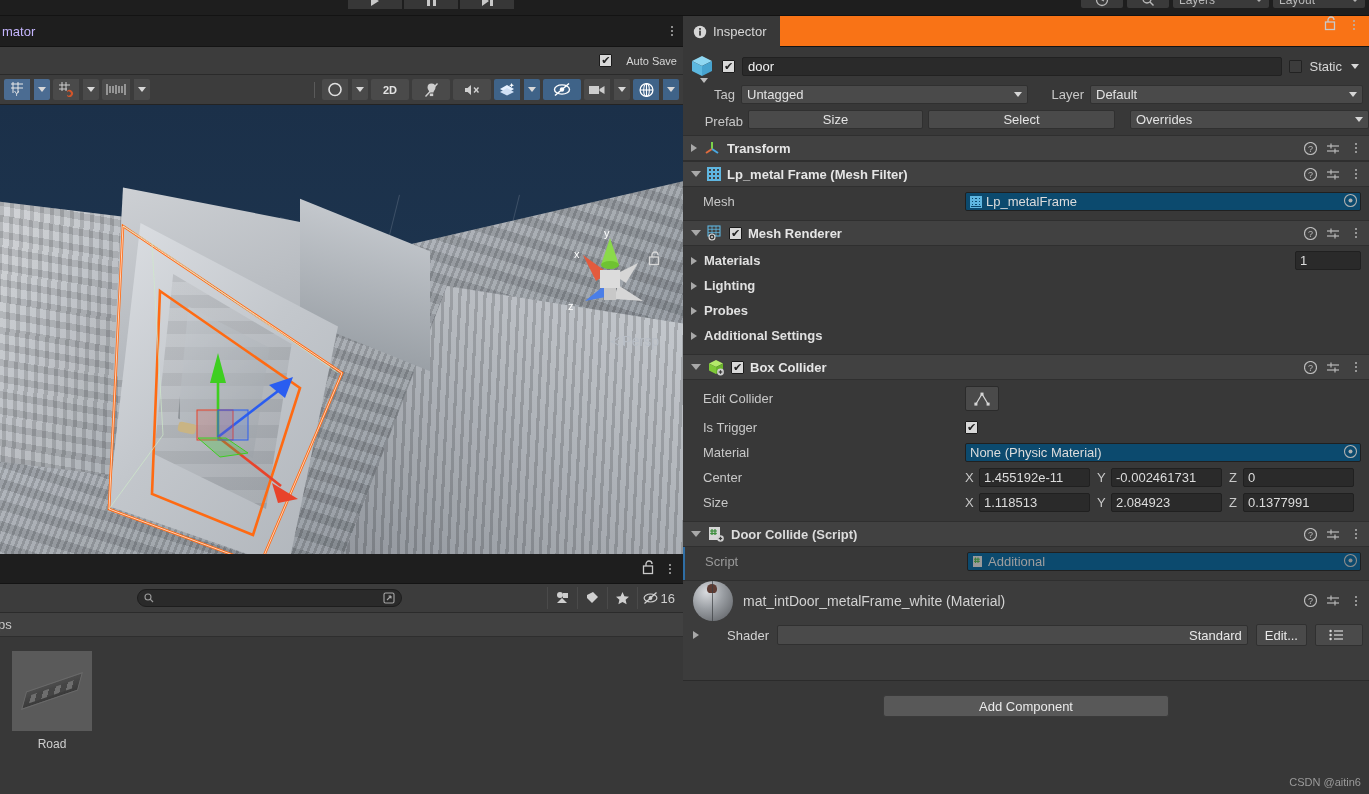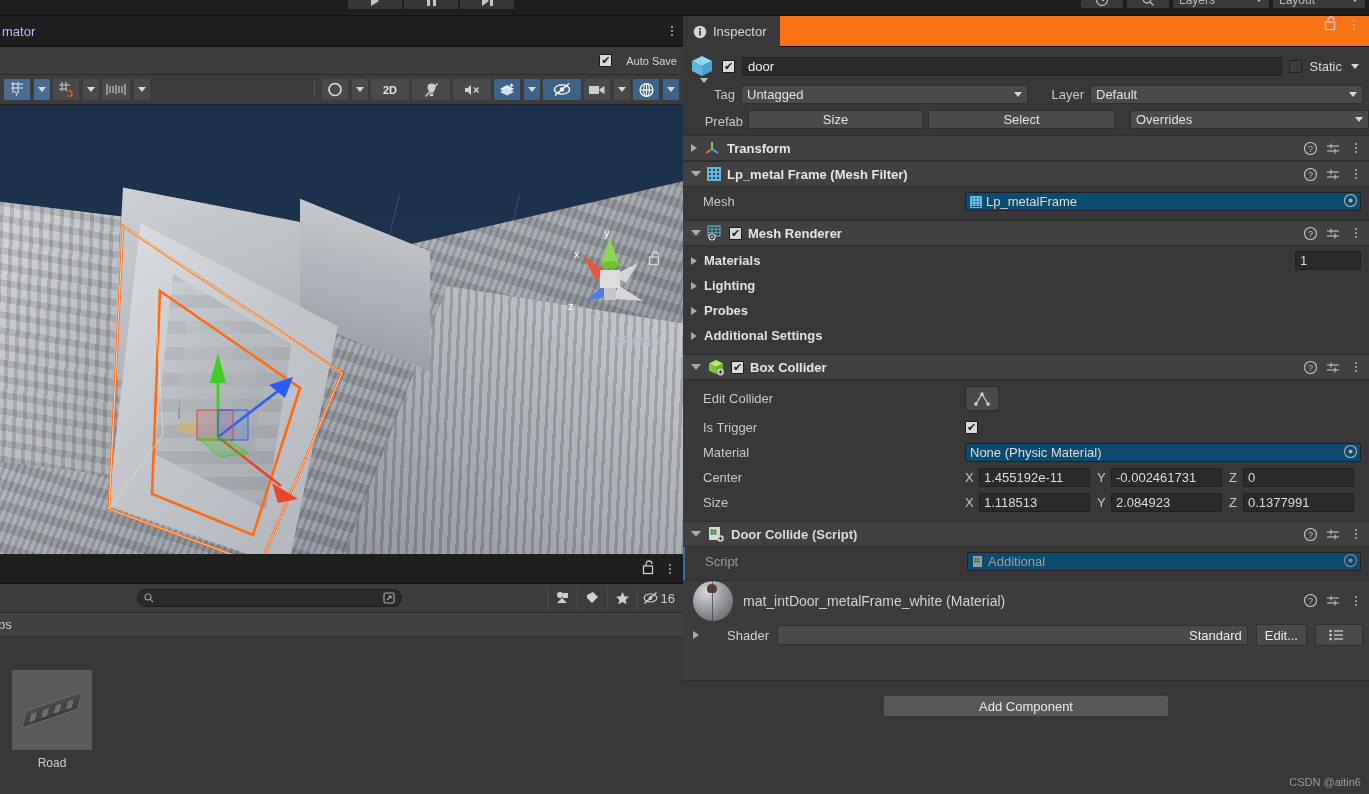--- a/index.html
+++ b/index.html
@@ -161,21 +161,21 @@
   }
   .search-box input {
     flex: 1; background: transparent; border: none; outline: none;
     color: #c8c8c8; font-size: 11px; font-family: "Liberation Sans", sans-serif;
   }
   .pt-btn { width: 30px; height: 22px; display: flex; align-items: center; justify-content: center; border-left: 1px solid #4a4a4a; }
   .hidden-count { display: flex; align-items: center; gap: 2px; padding: 0 4px; color: #cfcfcf; font-size: 13px; }
 
   .breadcrumb-bar { height: 24px; background: #414141; display: flex; align-items: center; padding-left: 0; border-bottom: 1px solid #2e2e2e; color: #c9c9c9; font-size: 13px; }
   .asset-area { background: #383838; height: 140px; padding: 14px 0 0 12px; }
-  .asset-item { width: 80px; display: flex; flex-direction: column; align-items: center; gap: 6px; margin-top: 19px; }
+  .asset-item { width: 80px; display: flex; flex-direction: column; align-items: center; gap: 6px; }
   .asset-thumb {
     width: 80px; height: 80px; background: #5a5a5a; position: relative; overflow: hidden;
     display: flex; align-items: center; justify-content: center;
   }
   .road-mesh {
     width: 60px; height: 16px;
     background: linear-gradient(180deg,#4c4c4c,#3a3a3a);
     border: 1px solid #6a6a6a;
     transform: rotate(-19deg) skewX(-34deg);
     position: relative;

